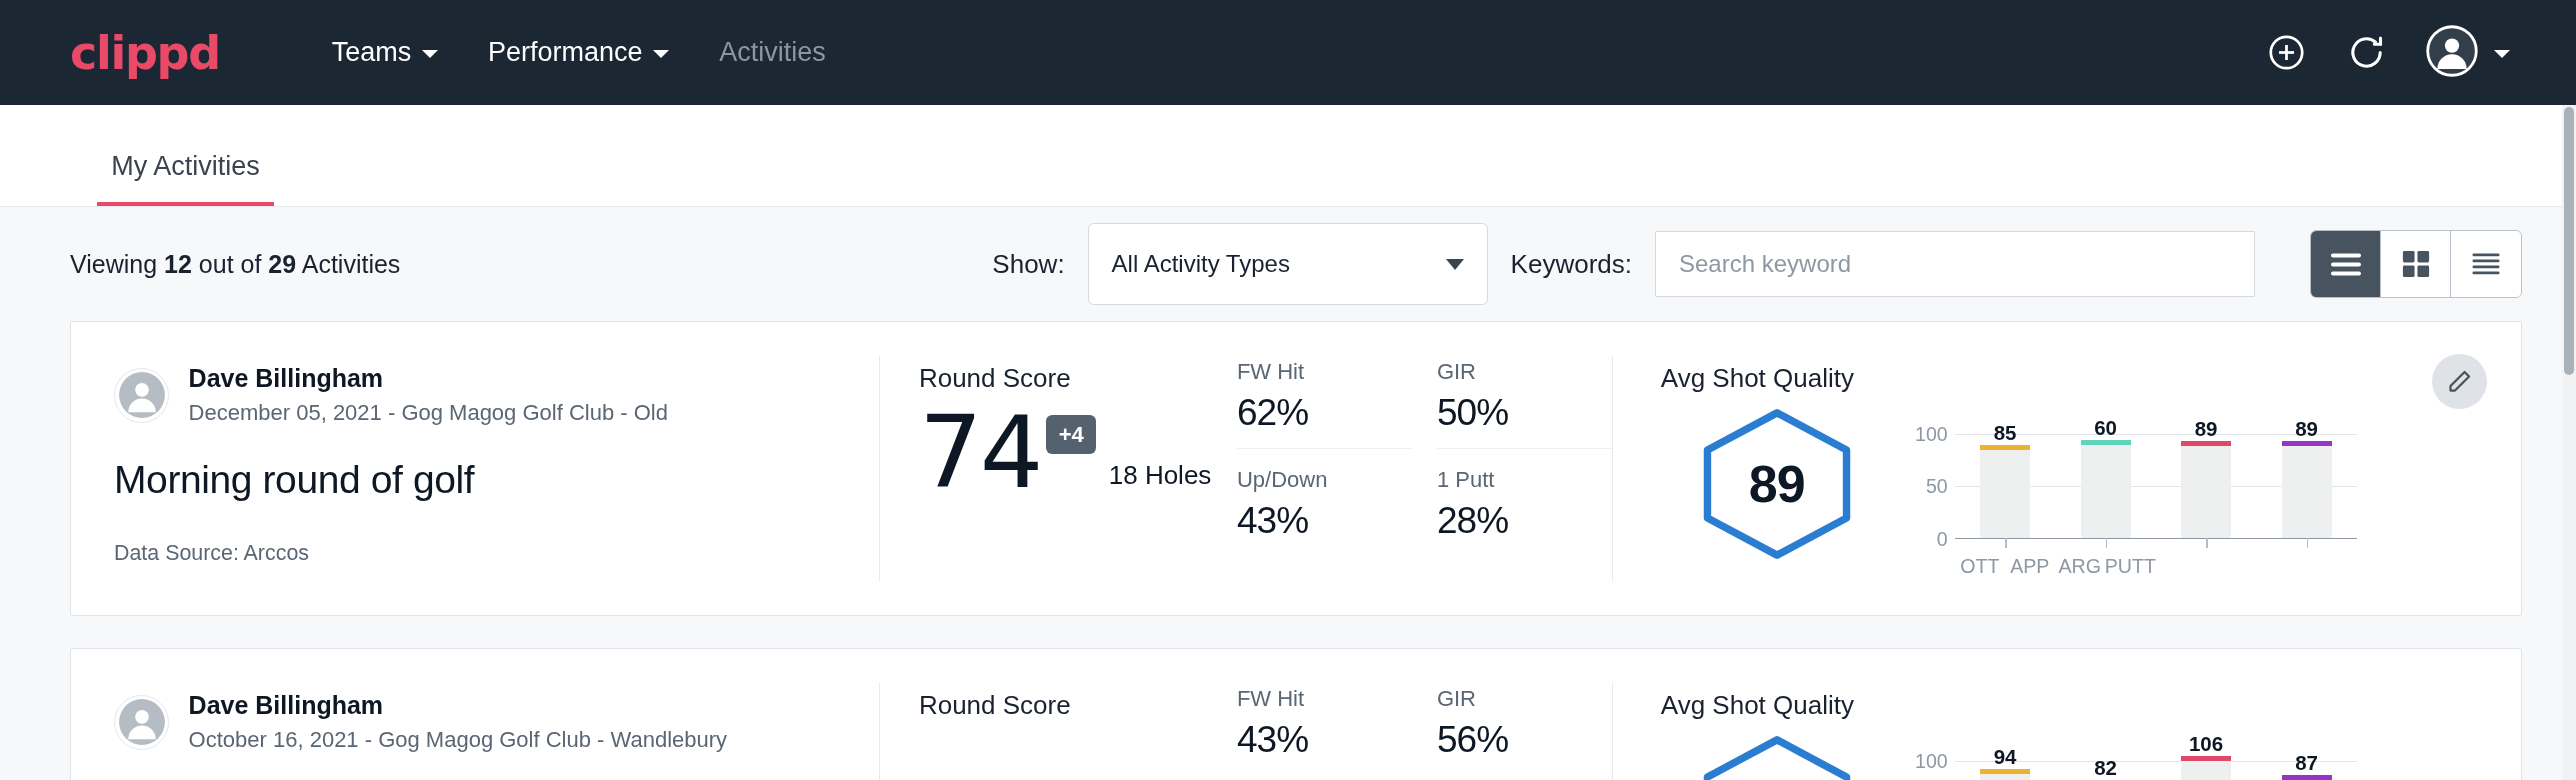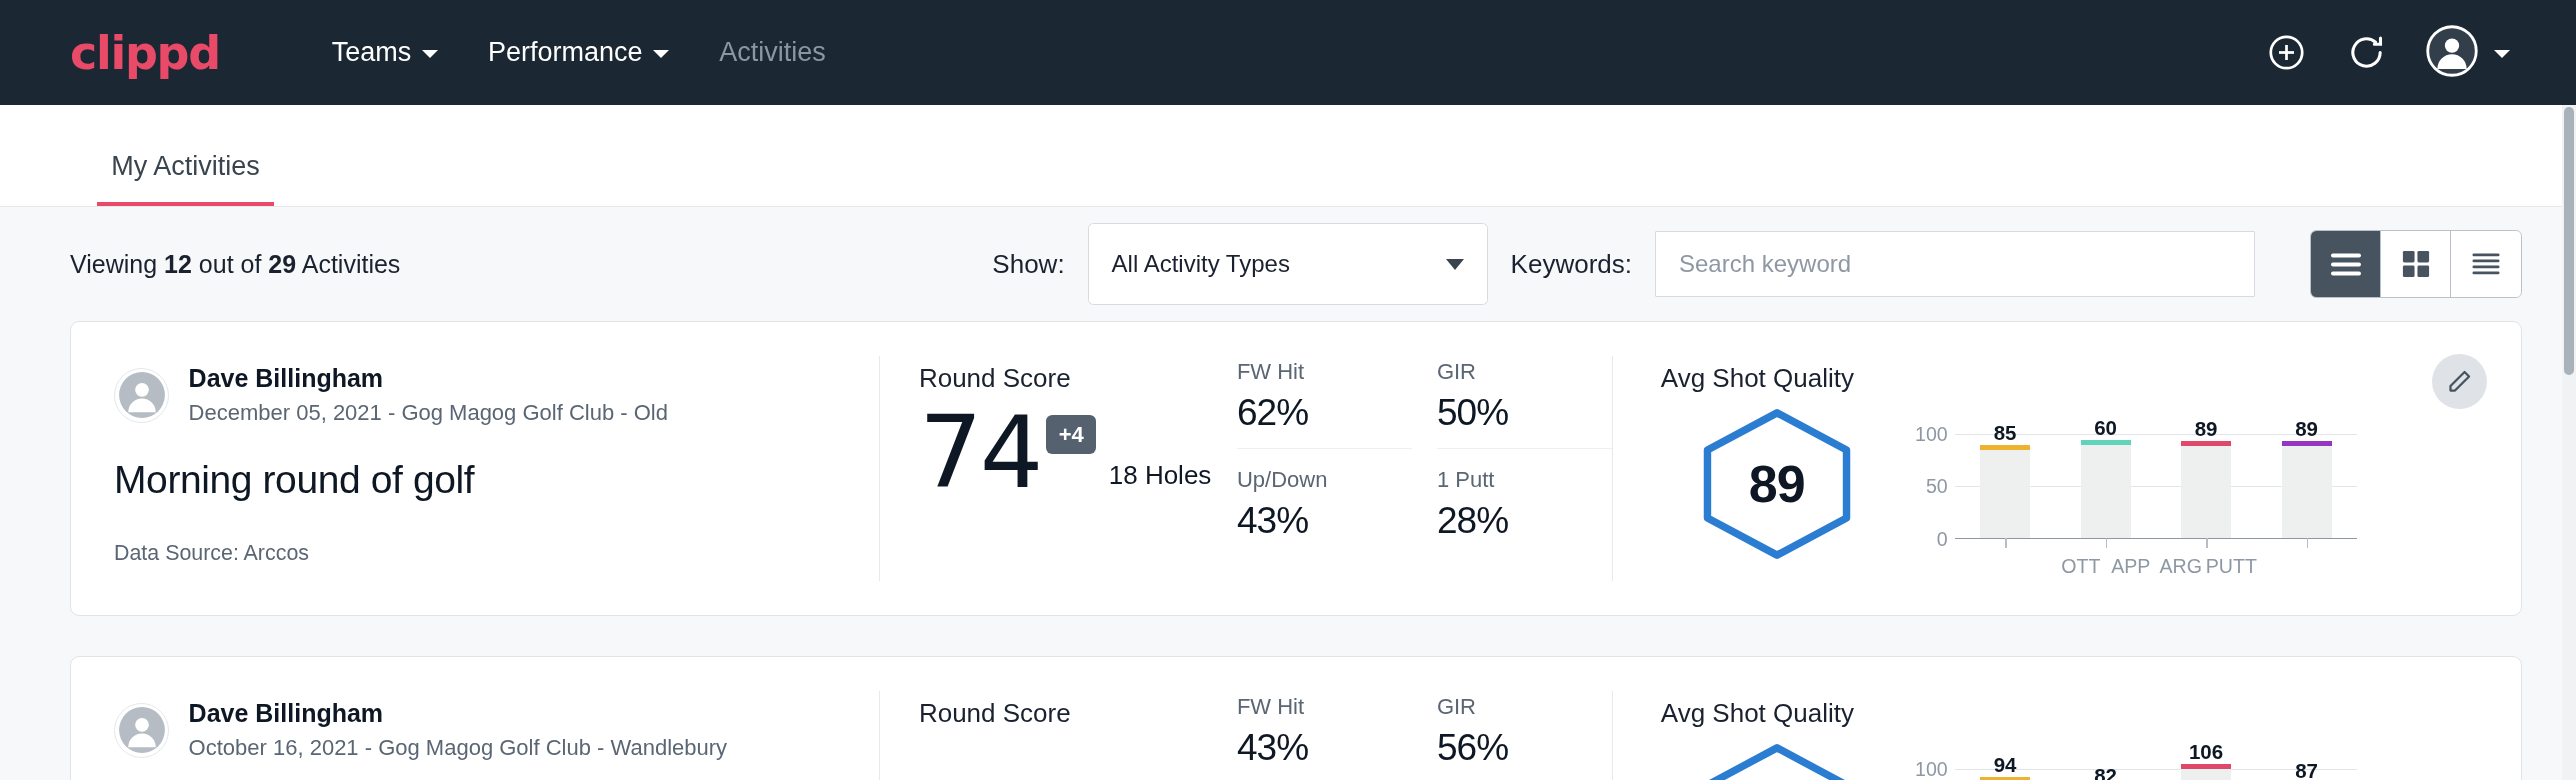--- a/index.html
+++ b/index.html
@@ -140,26 +140,26 @@
   
   .cards-area {
     padding: 0 54px 0 70px;
     position: relative;
     height: calc(780px - 105px - 102px - 114px);
     overflow: hidden;
   }
   .card {
     background: #ffffff;
     border: 0.9px solid #e0e4e9;
-    border-radius: 9px;
+    border-radius: 2px;
     height: 295px;
     display: flex;
     align-items: stretch;
     position: relative;
-    margin-bottom: 40px;
+    margin-bottom: 32px;
   }
   .card-col { padding: 41px 0 0 0; }
   .col-info { width: 808px; padding-left: 43px; padding-right: 21.4px; }
   .owner-row { display: flex; align-items: center; gap: 19.6px; }
   .owner-avatar {
     width: 55px; height: 55px; border-radius: 50%;
     background: #ffffff; border: 0.9px solid #e4e7eb;
     display: flex; align-items: center; justify-content: center;
     flex: none; overflow: hidden;
   }
@@ -229,21 +229,21 @@
     height: 0.9px; background: #e2e5e9;
   }
   .bars { position: absolute; inset: 0; display: flex; justify-content: space-around; align-items: flex-end; }
   .bar-col { width: 50px; position: relative; height: 100%; display: flex; flex-direction: column; justify-content: flex-end; }
   .bar { background: #eeefef; width: 100%; position: relative; }
   .bar-cap { position: absolute; top: -4.5px; left: 0; right: 0; height: 5.4px; }
   .bar-val {
     position: absolute; left: 50%; transform: translateX(-50%);
     font-size: 20.5px; font-weight: 700; color: #0e1724;
   }
-  .x-labels { display: flex; justify-content: center; margin-top: 14.3px; padding-left: 46px; }
+  .x-labels { display: flex; justify-content: flex-start; margin-top: 14.3px; padding-left: 46px; }
   .x-lab { width: 50px; text-align: center; font-size: 19.6px; color: #8e98a4; }
   .tick-mark {
     position: absolute; top: 100%; left: 50%;
     width: 1.8px; height: 10.7px; background: #b6bdc5;
   }
 
   .edit-btn {
     position: absolute; top: 32px; right: 34px;
     width: 55px; height: 55px; border-radius: 50%;
     background: #dfe3e7;

